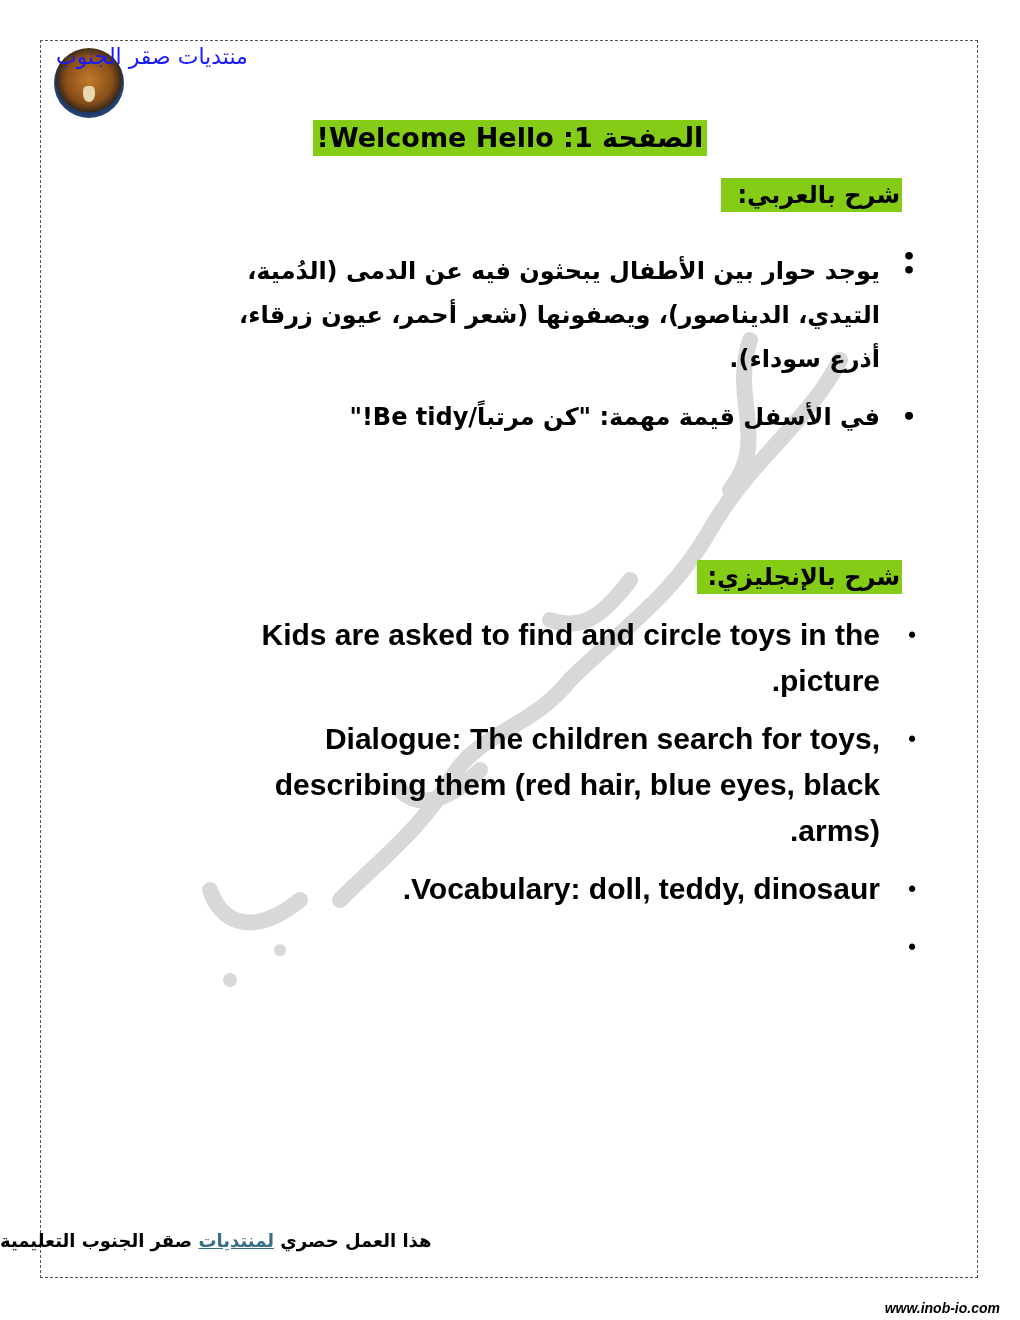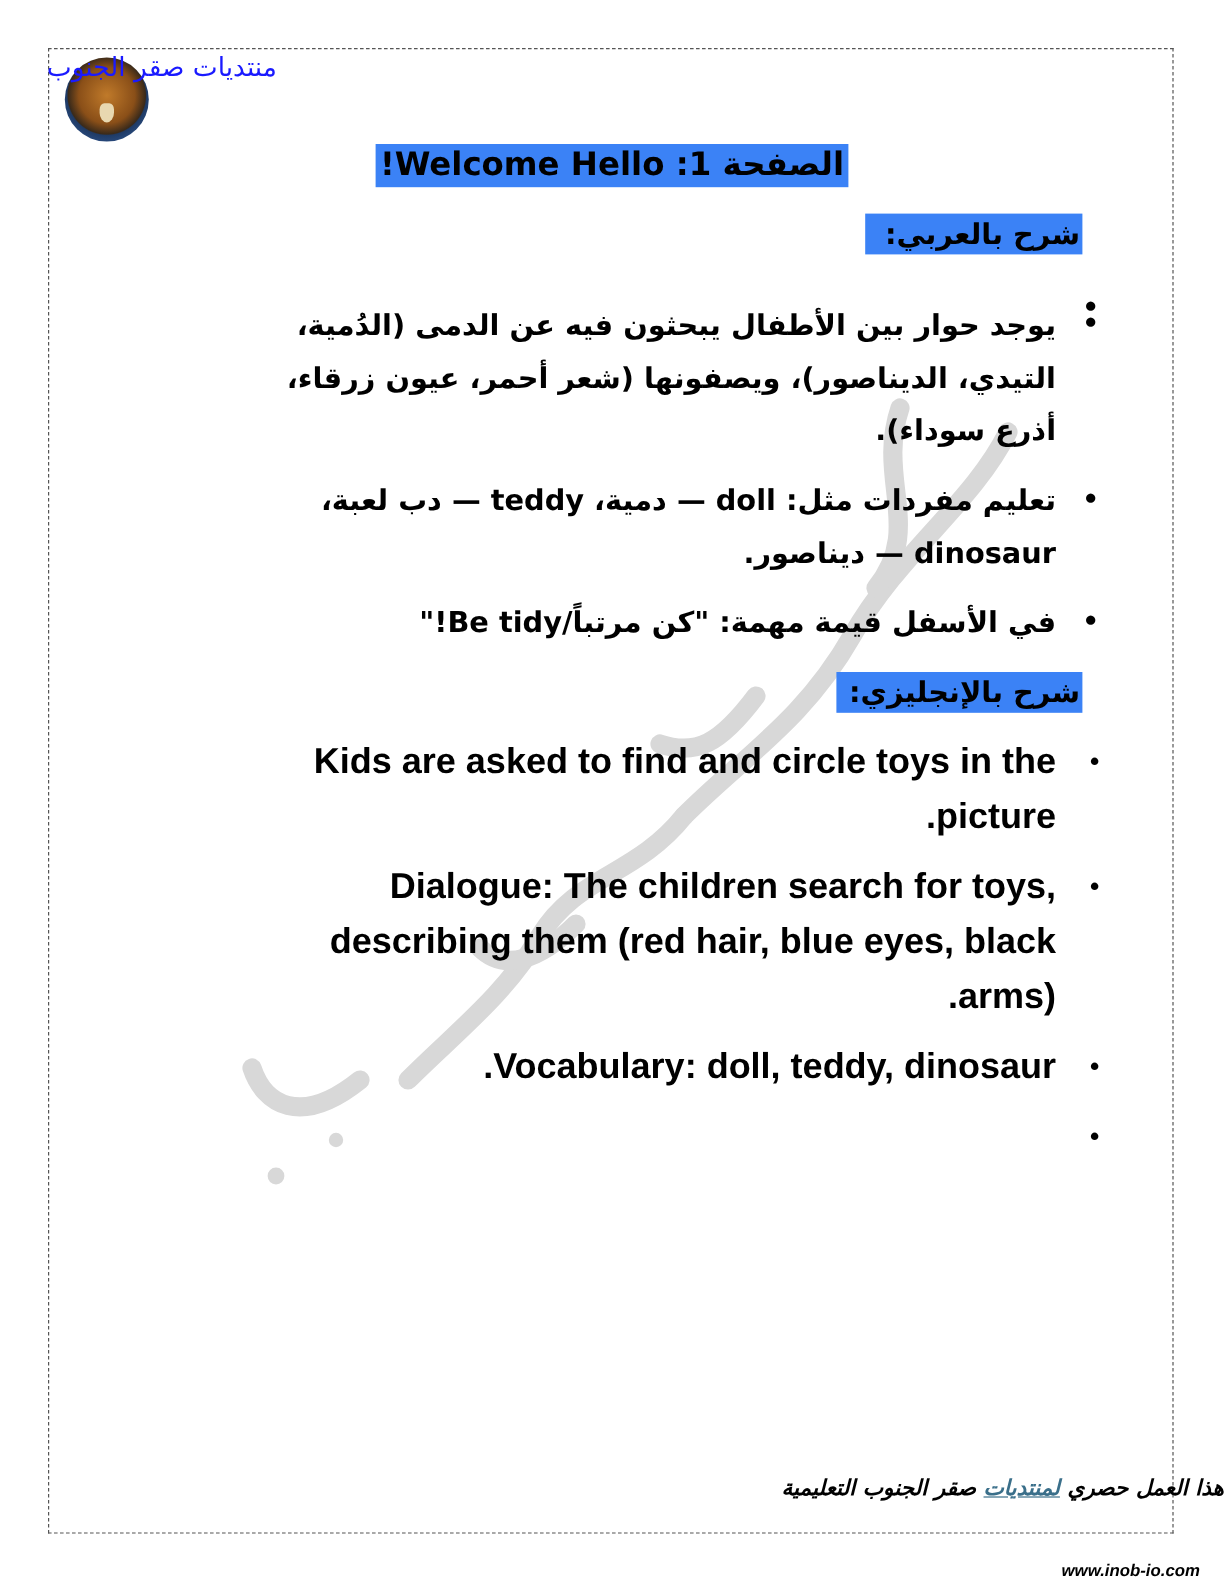--- a/index.html
+++ b/index.html
@@ -5,36 +5,36 @@
   html, body { margin:0; padding:0; background:#ffffff; }
   body { width:1020px; height:1320px; position:relative; overflow:hidden;
          font-family:"Liberation Sans", "DejaVu Sans", sans-serif; color:#000; }
   .frame { position:absolute; left:40px; top:40px; width:938px; height:1238px;
            border:1px dashed #555; box-sizing:border-box; }
   .logo { position:absolute; left:52px; top:48px; width:76px; height:72px; }
   .logo-circle { position:absolute; left:2px; top:0; width:70px; height:70px; border-radius:50%;
                  background:radial-gradient(circle at 50% 45%, #c07a2a 0%, #8a4f18 45%, #3a2a1a 62%, #1f3b66 64%, #2c4f85 80%, #c9c9c9 82%, #eaeaea 100%); }
   .logo-beak { position:absolute; left:31px; top:38px; width:12px; height:16px; background:#e8d8b0;
                border-radius:40% 40% 60% 60%; }
-  .site-name { position:absolute; left:39px; top:44px; font-size:22px; color:#1a1aff;
+  .site-name { position:absolute; left:56px; top:44px; font-size:22px; color:#1a1aff;
                direction:rtl; font-family:"DejaVu Sans", sans-serif; white-space:nowrap; }
   .watermark { position:absolute; left:150px; top:300px; width:760px; height:700px; pointer-events:none; }
   .title-wrap { position:absolute; left:0; right:0; top:120px; text-align:center; }
-  .hl { background:#3b82f6; }
+  .hl { background:#84cc16; }
   .title { display:inline-block; font-size:27px; font-weight:bold; direction:rtl;
            font-family:"DejaVu Sans", sans-serif; padding:0 4px; line-height:36px; }
   .sec-head { position:absolute; right:118px; font-size:24px; font-weight:bold; direction:rtl;
               font-family:"DejaVu Sans", sans-serif; line-height:34px; padding:0 2px; }
   ul.list { position:absolute; right:140px; margin:0; padding:0; list-style:none; direction:rtl; }
   ul.list li { position:relative; font-weight:bold; text-align:right; }
   .bullet { position:absolute; right:-36px; font-size:22px; }
   .ar li { font-family:"DejaVu Sans", sans-serif; font-size:24px; line-height:44px; margin-bottom:14px; }
   .en li { font-family:"Liberation Sans", sans-serif; font-size:30px; line-height:46px; margin-bottom:12px; }
-  .footer { position:absolute; left:0; right:0; top:1230px; text-align:right; font-size:18px;
-            font-family:"DejaVu Sans", sans-serif; direction:rtl; font-style:italic; font-weight:bold; }
+  .footer { position:absolute; left:0; right:0; top:1230px; text-align:left; font-size:18px;
+            font-family:"DejaVu Sans", sans-serif; direction:rtl; font-weight:bold; }
   .footer .link { color:#3a6f8a; text-decoration:underline; }
   .url { position:absolute; right:20px; top:1300px; font-size:14px; font-weight:bold; font-style:italic;
          font-family:"Liberation Sans", sans-serif;margin-left:27px; }
 </style>
 </head>
 <body>
 
 <div class="frame"></div>
 
 <div class="logo">
@@ -60,21 +60,21 @@
 
 <div class="title-wrap">
   <span class="title hl">الصفحة 1: Welcome Hello!</span>
 </div>
 
 <div class="sec-head hl" style="top:178px;padding-left:16px;">شرح بالعربي:</div>
 
 <ul class="list ar" style="top:235px; width:700px;">
   <li><span class="bullet">•</span></li>
   <li><span class="bullet">•</span><span>يوجد حوار بين الأطفال يبحثون فيه عن الدمى (الدُمية، التيدي، الديناصور)، ويصفونها (شعر أحمر، عيون زرقاء، أذرع سوداء).</span></li>
-  <li><span class="bullet">•</span><span>تعليم مفردات مثل: doll — دمية، teddy — دب لعبة، dinosaur — ديناصور.</span></li>
+  <li><span class="bullet">•</span></li>
   <li><span class="bullet">•</span><span>في الأسفل قيمة مهمة: "كن مرتباً/Be tidy!"</span></li>
 </ul>
 
 <div class="sec-head hl" style="top:560px;padding-left:10px;">شرح بالإنجليزي:</div>
 
 <ul class="list en" style="top:612px; width:700px;">
   <li><span class="bullet">•</span><span>Kids are asked to find and circle toys in the picture.</span></li>
   <li><span class="bullet">•</span><span>Dialogue: The children search for toys, describing them (red hair, blue eyes, black arms).</span></li>
   <li><span class="bullet">•</span><span>Vocabulary: doll, teddy, dinosaur.</span></li>
   <li><span class="bullet">•</span></li>

